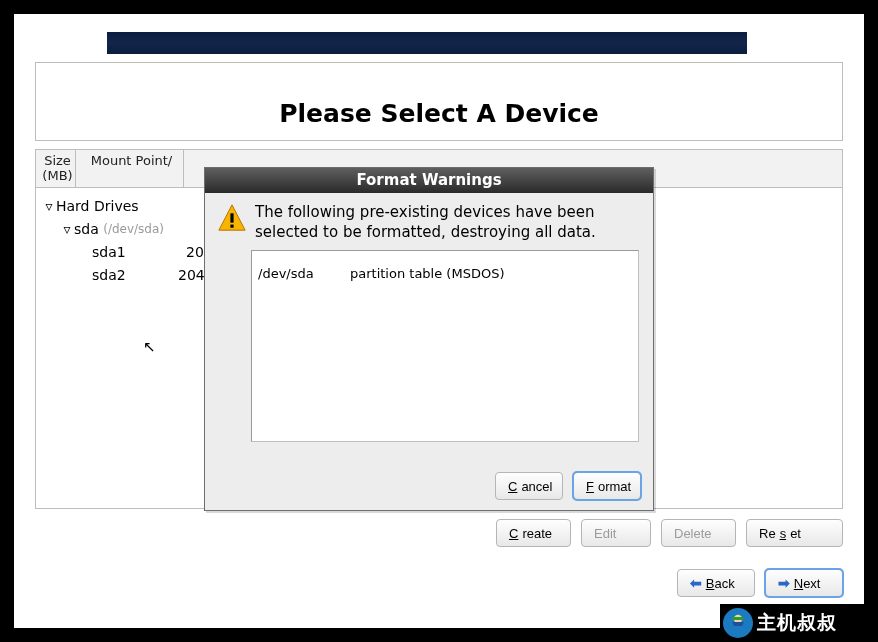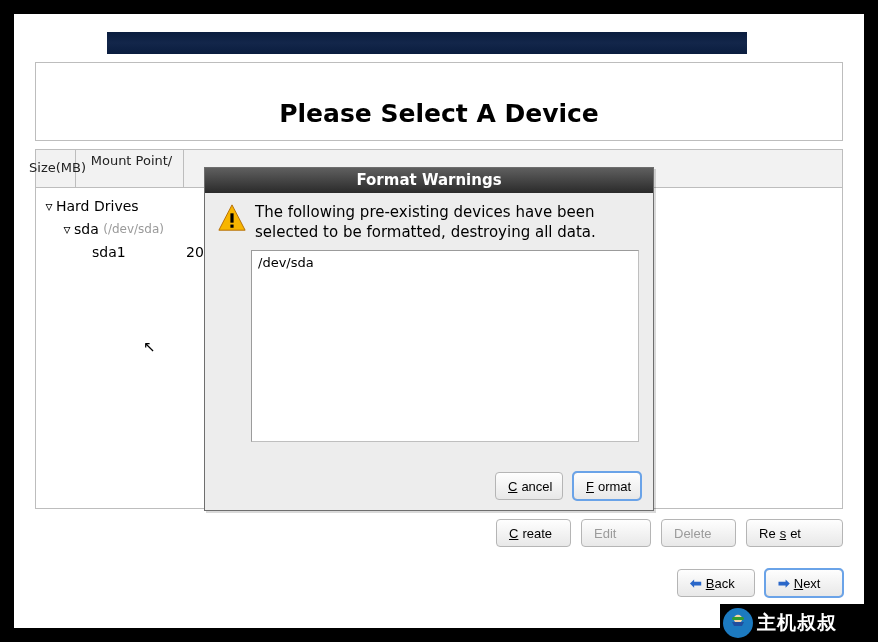--- a/index.html
+++ b/index.html
@@ -9,21 +9,21 @@
   .topbar { position:absolute; left:93px; top:18px; width:640px; height:22px;
             background:linear-gradient(to bottom,#0a1d3f 0%, #13264a 50%, #0a1d3f 100%); }
   .frame1 { position:absolute; left:21px; top:48px; right:21px; height:79px; border:1px solid #bdbdbd; }
   .frame1 h1 { margin:12px; text-align:center; font-size:25px; font-weight:bold; padding-top:24px; }
   .frame2 { position:absolute; left:21px; top:135px; right:21px; height:360px; border:1px solid #bdbdbd; }
   
   .tbl-head { display:flex; height:38px; border-bottom:1px solid #bdbdbd; background:#f2f2f2; }
   .tbl-head > div { border-right:1px solid #bdbdbd; display:flex; align-items:center; justify-content:center;
                     font-size:13px; color:#222; }
   .col-device { width:148px; }
-  .col-size   { width:40px; justify-content:flex-start; padding-left:4px; flex-direction:row; align-items:flex-start; line-height:1.1; }
+  .col-size   { width:40px; justify-content:flex-start; padding-left:4px; flex-direction:column; align-items:flex-start; line-height:1.1; }
   .col-mount  { width:108px; flex-direction:column; align-items:flex-start; padding-left:4px; line-height:1.1; }
   .col-type   { width:90px; }
   .col-fmt    { width:58px; }
   .tree { padding:6px 0 0 6px; font-size:14px; }
   .tree-row { display:flex; align-items:center; height:23px; }
   .tree .arrow { width:14px; display:inline-block; text-align:center; }
   .indent1 { padding-left:18px; }
   .indent2 { padding-left:50px; }
   .dim { color:#9a9a9a; font-size:12px; }
   
@@ -39,21 +39,21 @@
   .cursor { position:absolute; left:129px; top:324px; font-size:15px; color:#000; pointer-events:none;}
   
   .modal { position:absolute; left:190px; top:153px; width:450px; height:344px; background:#ededed;
            border:1px solid #6e6e6e; box-shadow:2px 2px 0 rgba(0,0,0,0.15); }
   .modal-title { height:25px; background:linear-gradient(#5f5f5f,#2a2a2a); color:#fff; font-weight:bold;
                  text-align:center; line-height:25px; font-size:15px; }
   .modal-body { padding:10px 14px 0 12px; display:flex; gap:6px; }
   .warn-icon { width:32px; flex:none; }
   .warn-text { font-size:15px; line-height:1.3; }
   .device-box { margin:8px 14px 0 46px; height:192px; background:#fff; border:1px solid #bfbfbf;
-                border-top-color:#9b9b9b; border-left-color:#9b9b9b; padding:4px 6px; font-size:13px; }
+                border-top-color:#9b9b9b; border-left-color:#9b9b9b; padding:15px 6px; font-size:13px; }
   .device-box .row { display:flex; }
   .device-box .dcol1 { width:92px; }
   .modal-btns { position:absolute; bottom:10px; right:12px; display:flex; gap:10px; }
   
   .watermark { position:absolute; right:0; bottom:0; height:38px; width:158px; background:#000;
                display:flex; align-items:center; gap:4px; padding-left:3px; }
   .watermark .circ { width:30px; height:30px; border-radius:50%; background:#1c7ac0;
                      display:flex; align-items:center; justify-content:center; }
   .watermark .txt { color:#fff; font-size:19px; font-weight:bold; letter-spacing:1px; }
 </style>
@@ -89,20 +89,24 @@
       <div class="tree-row indent1">
         <span class="arrow">▿</span>
         <span>sda</span>
         <span>&nbsp;</span>
         <span class="dim">(/dev/sda)</span>
       </div>
       <div class="tree-row indent2">
         <span style="width:94px">sda1</span>
         <span>20</span>
       </div>
+      <div class="tree-row indent2">
+        <span style="width:86px">sda2</span>
+        <span>204</span>
+      </div>
     </div>
   </div>
 
   <div class="crud-row">
     <button class="btn" style="width:75px"><u class="accel">C</u>reate</button>
     <button class="btn disabled" style="width:70px">
         <span>Edit</span>
       </button>
     <button class="btn disabled" style="width:75px">
         <span>Delete</span>
@@ -133,20 +137,21 @@
           <polygon points="16,2 30,29 2,29" fill="#f7b500" stroke="#b36b00" stroke-width="1"></polygon>
           <rect x="14.3" y="11" width="3.4" height="10" fill="#000"></rect>
           <rect x="14.3" y="23" width="3.4" height="3.4" fill="#000"></rect>
         </svg>
       </div>
       <div class="warn-text">The following pre-existing devices have been selected to be formatted, destroying all data.</div>
     </div>
     <div class="device-box">
       <div class="row">
         <span class="dcol1">/dev/sda</span>
+        <span>partition table (MSDOS)</span>
       </div>
     </div>
     <div class="modal-btns">
       <button class="btn" style="width:68px"><u class="accel">C</u>ancel</button>
       <button class="btn focus" style="width:68px"><u class="accel">F</u>ormat</button>
     </div>
   </div>
 </div>
 
 <div class="watermark">

